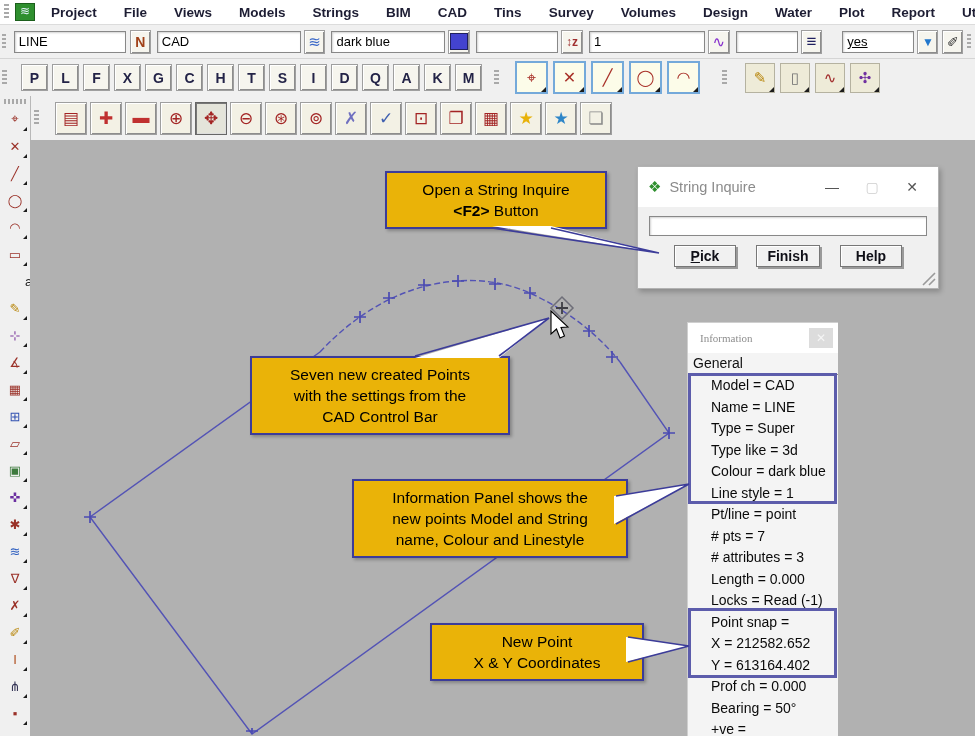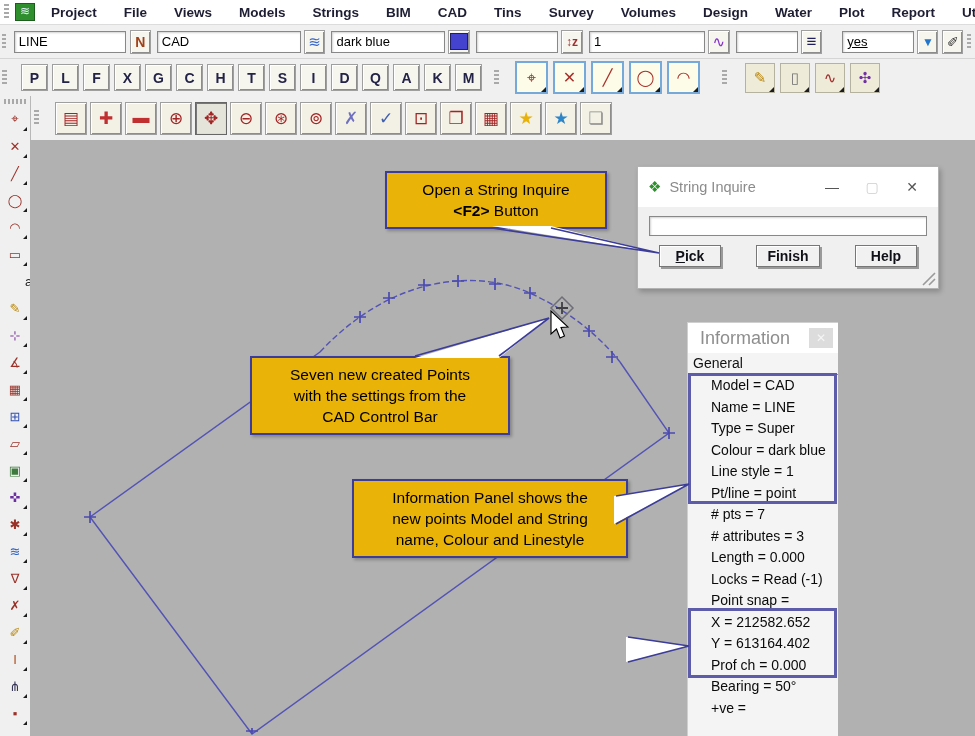--- a/index.html
+++ b/index.html
@@ -58,30 +58,30 @@
   
   .dialog{position:absolute;left:637px;top:166px;width:300px;height:121px;background:#f0f0f0;
           border:1px solid #b2b2b2;box-shadow:2px 3px 5px rgba(0,0,0,.22);z-index:10;}
   .dlg-title{height:40px;background:#fff;display:flex;align-items:center;}
   .dlg-logo{color:#2f8f2f;font-size:15px;margin:0 8px 0 10px;}
   .dlg-name{color:#8b8b8b;font-size:14.5px;flex:1;}
   .dlg-ctl{width:40px;text-align:center;font-size:14px;color:#555;}
   .dlg-ctl.dim{color:#cfcfcf;}
   .dlg-input{position:absolute;left:11px;top:49px;width:268px;height:18px;}
   .dlg-buttons{position:absolute;left:0;top:78px;width:100%;display:flex;justify-content:space-between;
-               padding:0 21px;box-sizing:border-box;align-items:center;}
+               padding:0 36px;box-sizing:border-box;align-items:center;}
   .btn3d{background:#f1f1f1;border:1px solid #777;box-shadow:2px 2px 0 #9a9a9a, inset 1px 1px 0 #fff;
          font-size:14px;font-weight:600;color:#101018;padding:2px 10px;min-width:40px;text-align:center;}
   .btn3d u{text-decoration:underline;}
   .dlg-grip{position:absolute;right:2px;bottom:2px;}
   
   .info-panel{position:absolute;left:687px;top:322px;width:150px;height:414px;background:#f4f4f4;
               border-left:1px solid #cfcfcf;border-top:1px solid #cfcfcf;z-index:10;overflow:hidden;}
   .ip-title{height:30px;background:#fff;display:flex;align-items:center;}
-  .ip-name{color:#8e8e8e;font-size:18px;margin-left:12px;flex:1;}
+  .ip-name{color:#8e8e8e;font-size:11px;margin-left:12px;flex:1;font-family:Liberation Serif, serif;}
   .ip-close{width:24px;height:20px;background:#dcdcdc;color:#f5f5f5;font-size:12px;text-align:center;
             line-height:20px;margin-right:5px;}
   .ip-section{height:21px;font-size:14px;color:#111;padding-left:5px;border-bottom:1px solid #8a8a8a;
               line-height:21px;}
   .ip-rows{position:absolute;left:0;top:52px;width:100%;}
   .irow{height:21.5px;line-height:21.5px;font-size:14px;color:#0a0a0a;padding-left:23px;white-space:nowrap;}
   .hl-box{position:absolute;left:0;width:143px;border:3px solid #5c5cab;z-index:5;pointer-events:none;}
 </style>
 </head>
 <body>
@@ -366,20 +366,21 @@
     <div class="ip-title">
       <span class="ip-name">Information</span>
       <span class="ip-close">✕</span>
     </div>
     <div class="ip-section">General</div>
     <div class="ip-rows">
 
     <div class="irow">Model = CAD</div>
         <div class="irow">Name = LINE</div>
         <div class="irow">Type = Super</div>
+        <div class="irow">Type like = 3d</div>
         <div class="irow">Colour = dark blue</div>
         <div class="irow">Line style = 1</div>
         <div class="irow">Pt/line = point</div>
         <div class="irow"># pts = 7</div>
         <div class="irow"># attributes = 3</div>
         <div class="irow">Length = 0.000</div>
         <div class="irow">Locks = Read (-1)</div>
         <div class="irow">Point snap =</div>
         <div class="irow">X = 212582.652</div>
         <div class="irow">Y = 613164.402</div>
@@ -398,20 +399,24 @@
   <div class="callout" style="left:250px;top:356px;width:248px">
     <div>Seven new created Points</div>
     <div>with the settings from the</div>
     <div>CAD Control Bar</div>
   </div>
   <div class="callout" style="left:352px;top:479px;width:264px">
     <div>Information Panel shows the</div>
     <div>new points Model and String</div>
     <div>name, Colour and Linestyle</div>
   </div>
+  <div class="callout" style="left:430px;top:623px;width:202px">
+    <div>New Point</div>
+    <div>X &amp; Y Coordinates</div>
+  </div>
 
   <svg class="layer" width="975" height="736" style="z-index:33">
 
     <polygon points="492,226 659,253 551,226" fill="#fff"></polygon>
     <path d="M492,228 L659,253 L551,228" fill="none" stroke="#3c3c99" stroke-width="1.6"></path>
 
     <polygon points="415,358 549,318 499,358" fill="#fff"></polygon>
     <path d="M415,356 L549,318 L499,356" fill="none" stroke="#3c3c99" stroke-width="1.6"></path>
 
     <polygon points="614,496 689,484 614,524" fill="#fff"></polygon>

